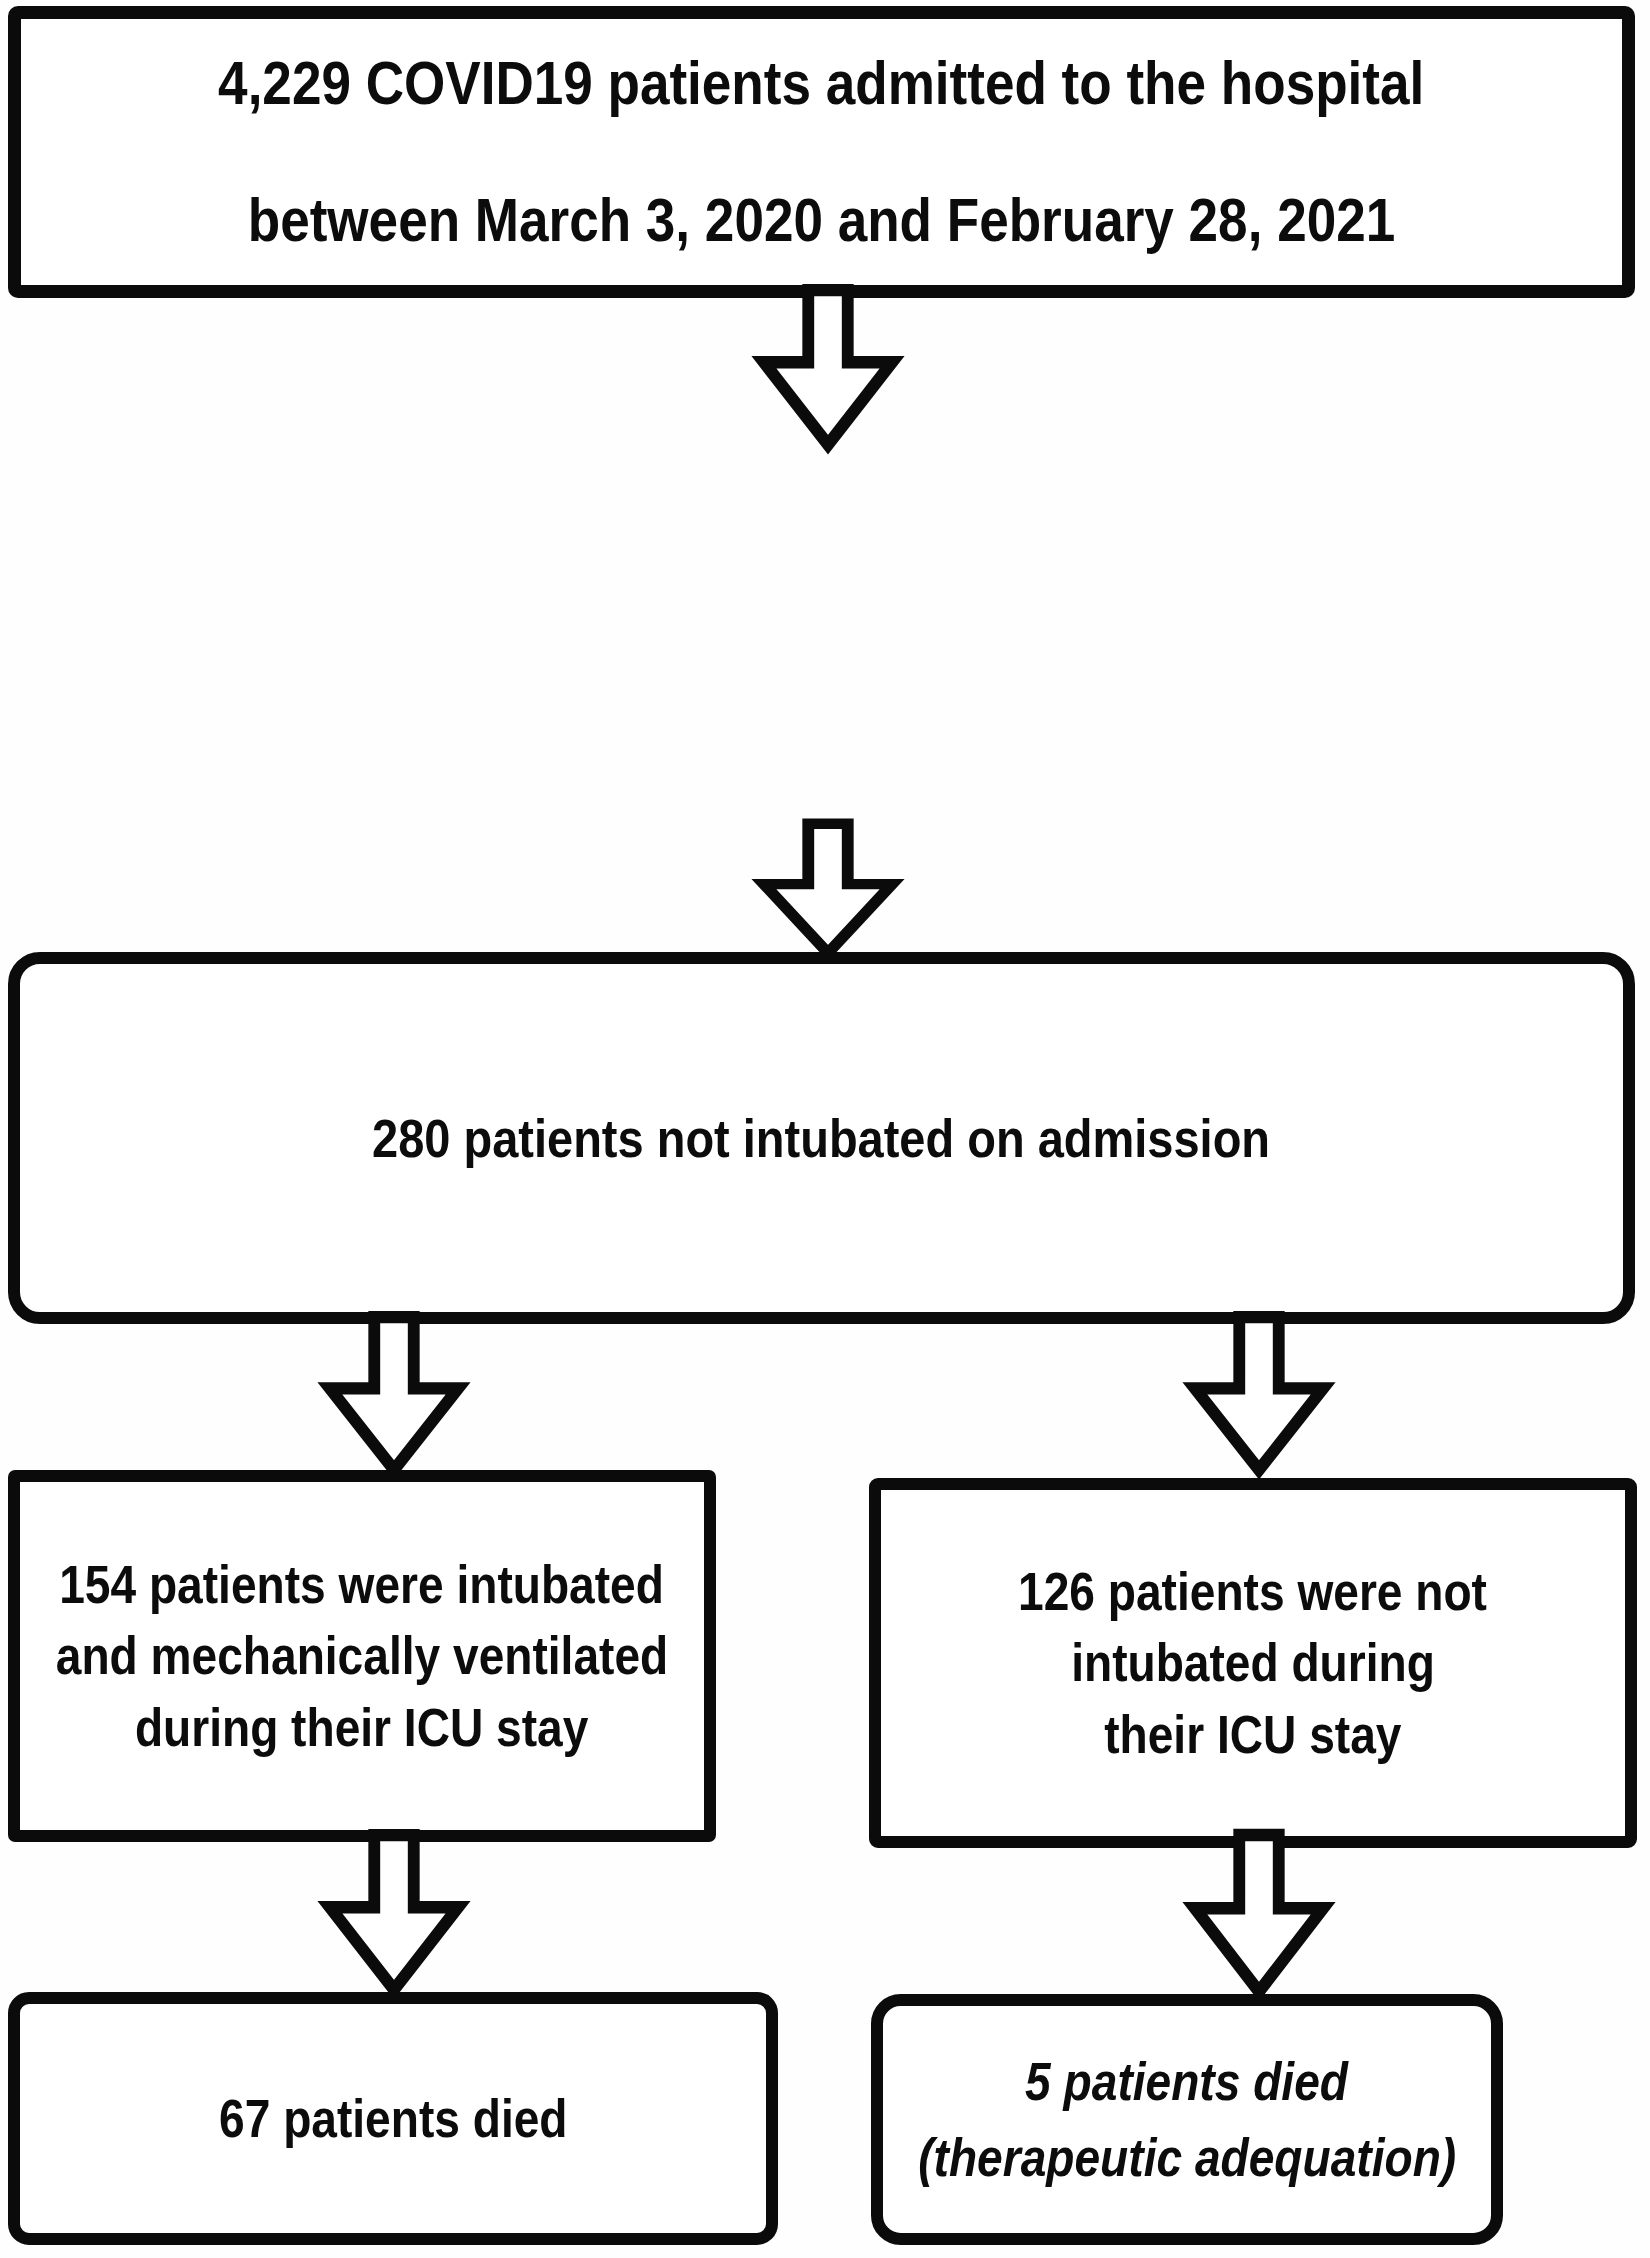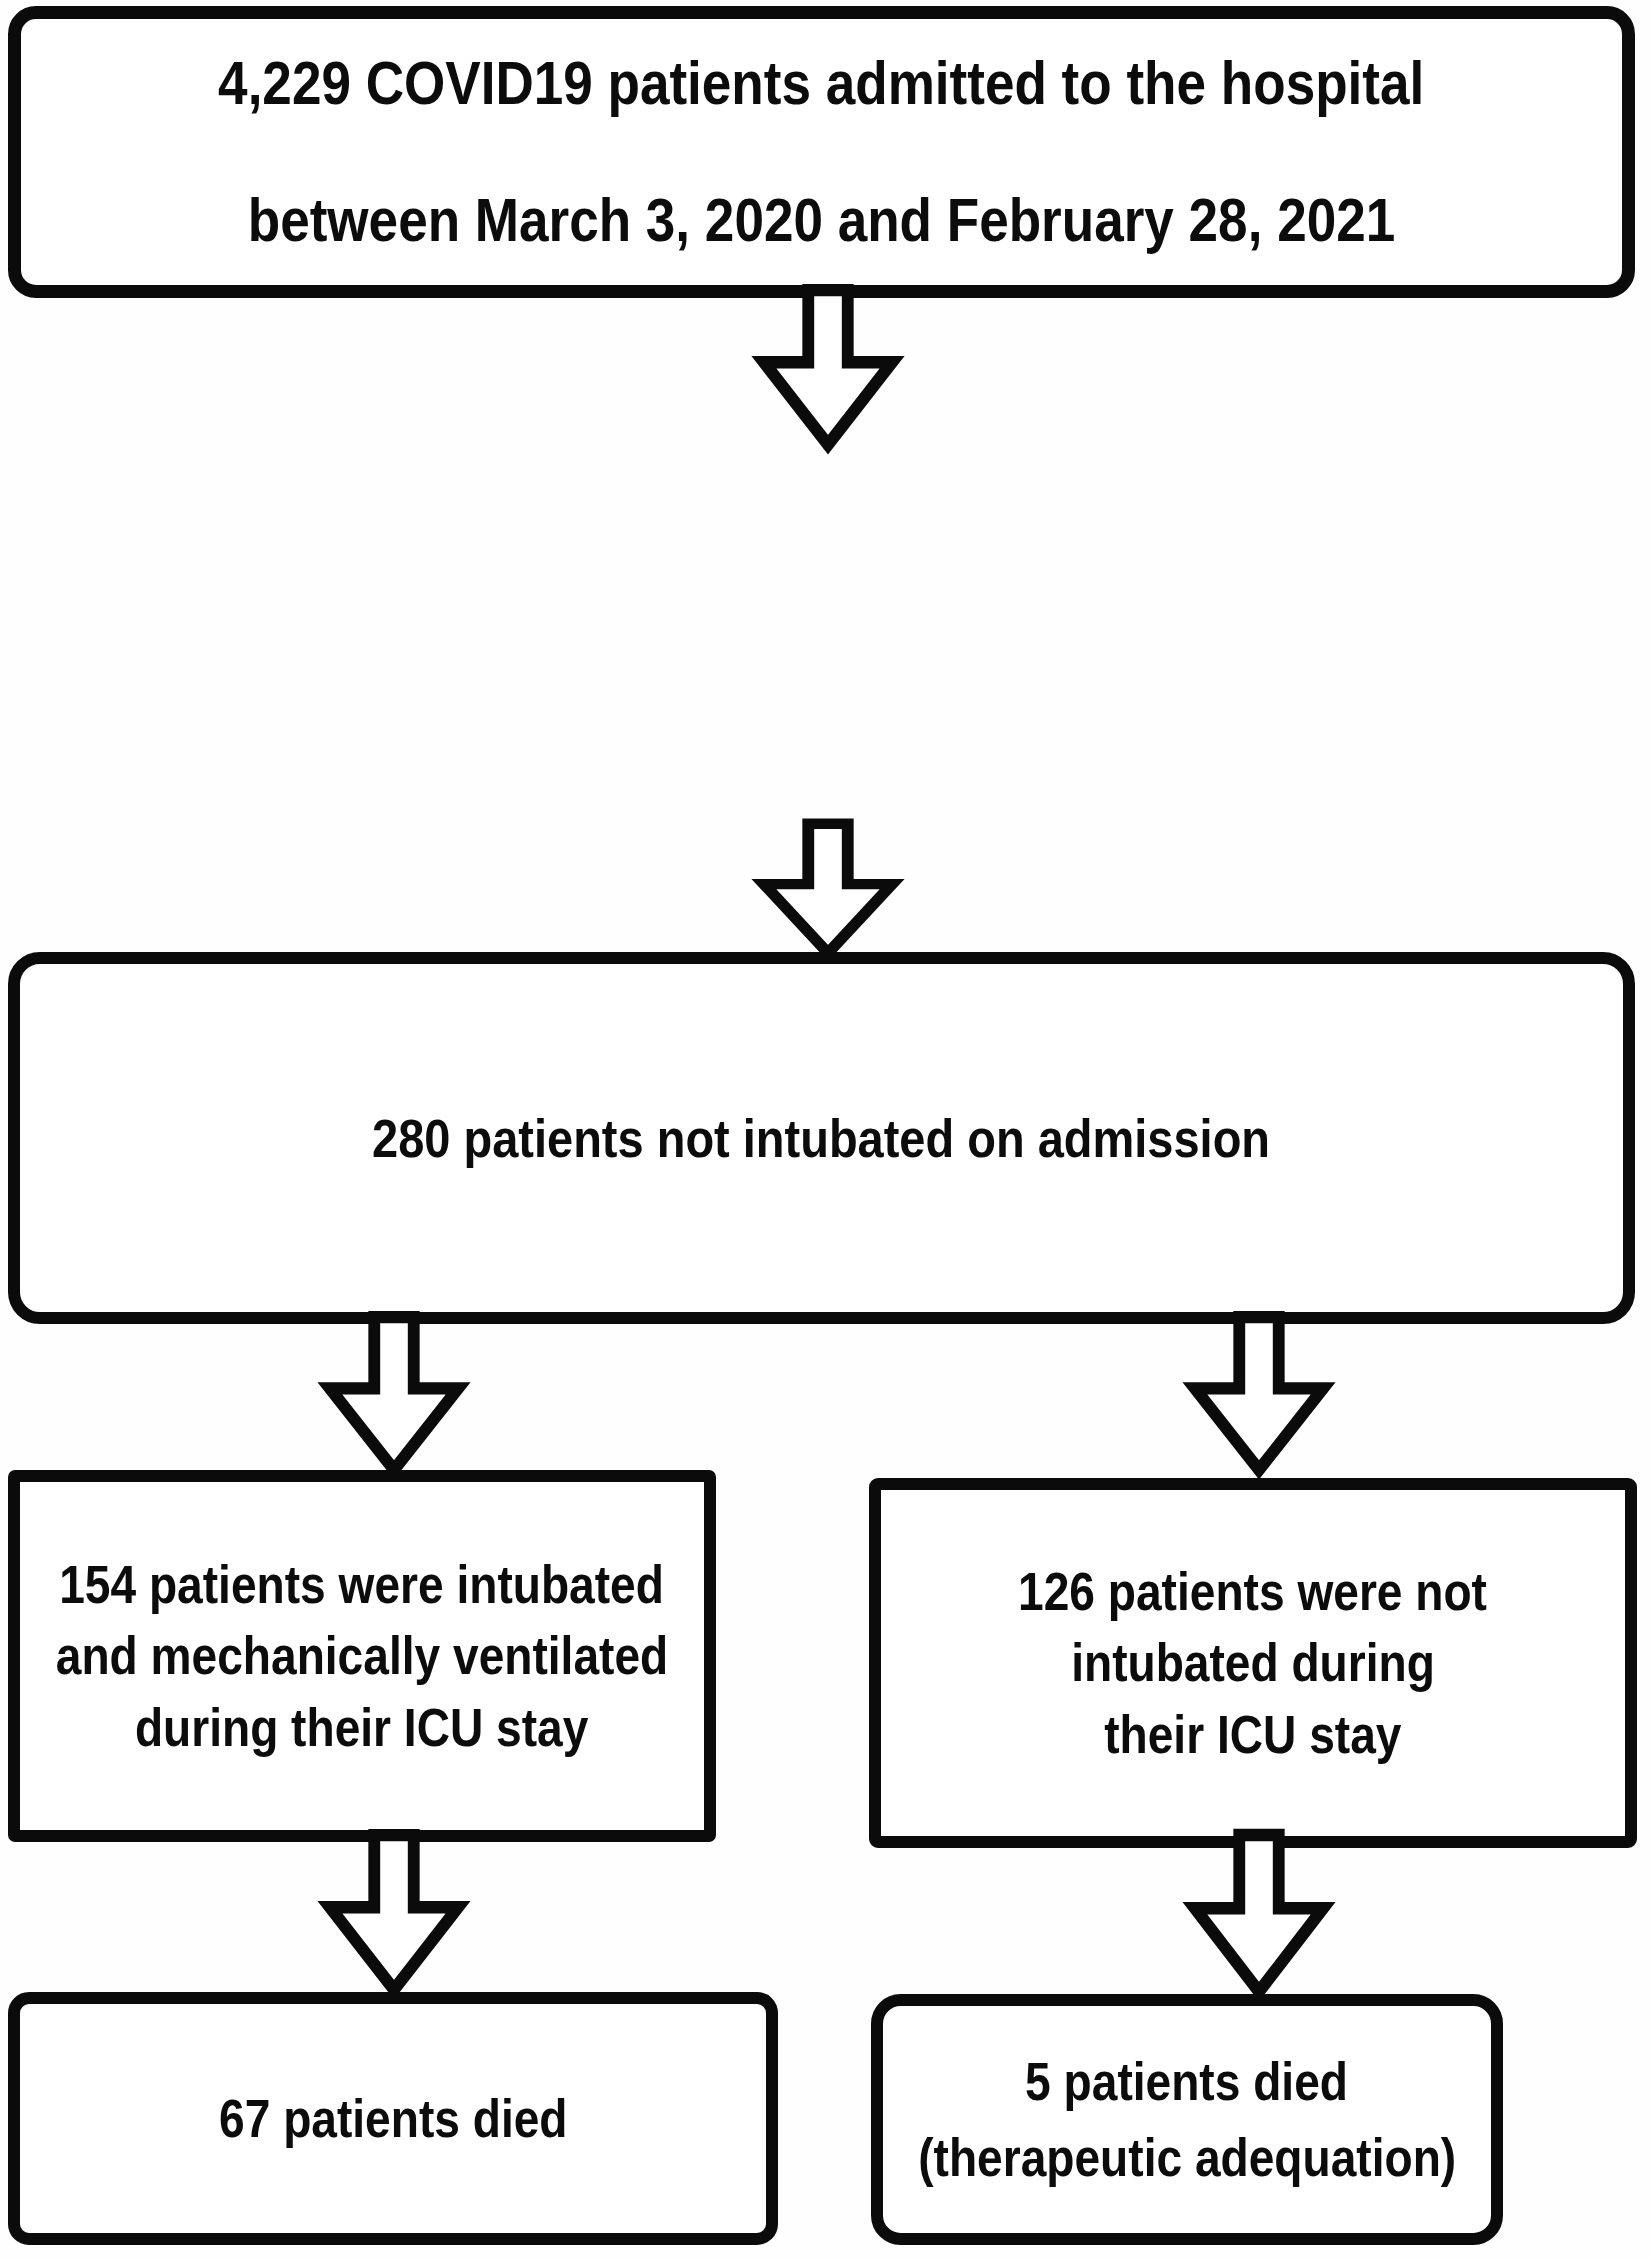--- a/index.html
+++ b/index.html
@@ -32,27 +32,27 @@
     white-space: nowrap;
     transform: scaleX(0.87);
     transform-origin: center;
   }
   .size-lg .line { font-size: 61px; line-height: 1.52; }
   .size-md .line { font-size: 54px; line-height: 1.45; }
   .size-sm .line { font-size: 53px; line-height: 1.34; }
   .size-sm2 .line { font-size: 53px; line-height: 1.42; }
 
   
-  .b-hospital  { left: 7.9px;   top: 5.9px;    width: 1627px; height: 292px; border-radius: 28px; border-width: 13.8px; gap: 44px; }
+  .b-hospital  { left: 7.9px;   top: 5.9px;    width: 1627px; height: 292px; border-radius: 10px; border-width: 13.8px; gap: 44px; }
   .b-icu       { left: 7.9px;   top: 446px;  width: 1627px; height: 384px; border-radius: 25.6px; }
   .b-admission { left: 7.9px;   top: 952px;  width: 1627px; height: 372px; border-radius: 32px; }
   .b-intub     { left: 7.9px;   top: 1470px; width: 708px;  height: 372px; border-radius: 7px; }
   .b-notintub  { left: 869px; top: 1472px; width: 768px;  height: 370px; border-radius: 9px; margin-top: 6px; }
   .b-died-l    { left: 7.9px;   top: 1992px; width: 770px;  height: 253px; border-radius: 21px; }
-  .b-died-r    { left: 871px; top: 1994px; width: 632px;  height: 251px; border-radius: 29.6px; }
+  .b-died-r    { left: 871px; top: 1994px; width: 632px;  height: 251px; border-radius: 29.6px; font-style: italic; }
 
   .arrow {
     position: absolute;
     overflow: visible;
   }
   .arrow polygon {
     fill: #ffffff;
     stroke: #0b0b0b;
     stroke-width: 12;
     stroke-linejoin: miter;

